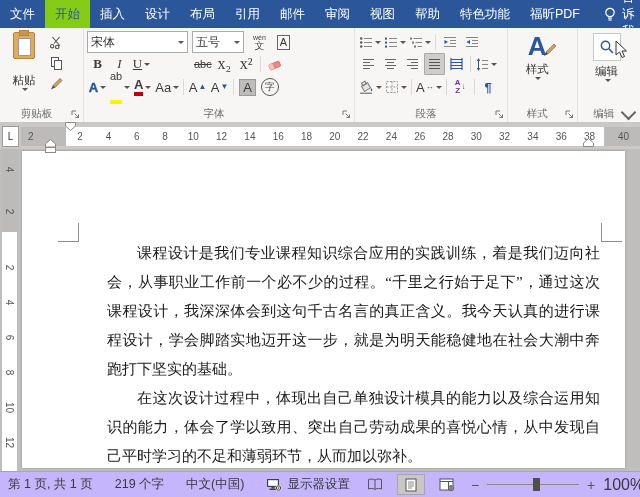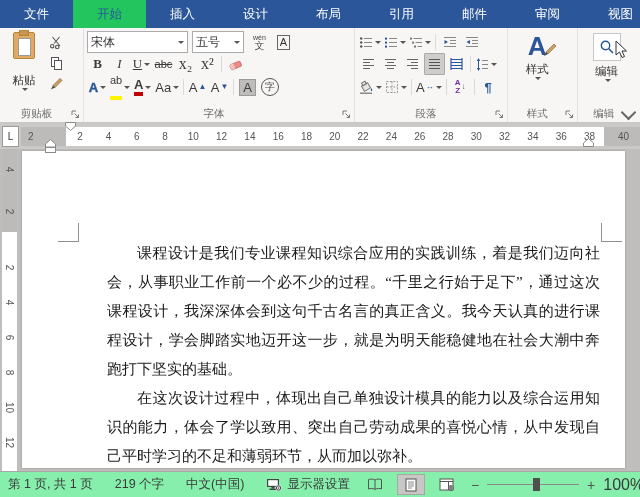--- a/index.html
+++ b/index.html
@@ -1,22 +1,22 @@
 <!DOCTYPE html>
 <html><head>
 <meta charset="utf-8">
 <style>
   html,body{margin:0;padding:0;width:640px;height:497px;overflow:hidden;
     font-family:"Liberation Sans","DejaVu Sans",sans-serif;font-size:12px;color:#444;background:#BFBEBC;}
   .app{position:relative;width:640px;height:497px;}
 
   
   .tabbar{position:absolute;top:0;left:0;right:0;height:28px;background:#2B579A;display:flex;align-items:stretch;color:#fff;}
-  .tab{display:flex;align-items:center;padding:0 24px;font-size:12.5px;white-space:nowrap;cursor:default;}
-  .tab.active{background:#22c55e;color:#2B579A;}
+  .tab{display:flex;align-items:center;padding:0 10px;font-size:12.5px;white-space:nowrap;cursor:default;}
+  .tab.active{background:#84cc16;color:#2B579A;}
   .tabbar .sep{width:1px;background:rgba(255,255,255,.35);margin:7px 2px;}
   .tellme{display:flex;align-items:center;gap:6px;padding:0 10px;font-size:12.5px;}
   .share{margin-left:auto;display:flex;align-items:center;gap:5px;padding:0 16px;font-size:12.5px;}
   .wicon{display:inline-flex;align-items:center;justify-content:center;}
 
   
   .ribbon{position:absolute;top:28px;left:0;right:0;height:94px;background:#F7F6F5;border-bottom:1px solid #C9C7C5;display:flex;}
   .group{position:relative;border-right:1px solid #E4E2E0;padding:3px 3px 16px 3px;}
   .group-label{position:absolute;bottom:1px;left:0;right:10px;text-align:center;font-size:10.5px;color:#6b6b6b;}
   .launcher{position:absolute;bottom:2px;right:2px;width:11px;height:11px;}
@@ -45,24 +45,24 @@
   .combo.name{width:93px;}
   .combo.size{width:44px;margin-left:3px;text-align:center;}
   .glyph{font-size:13px;color:#3b3b3b;}
   .phon{display:flex;flex-direction:column;align-items:center;line-height:1;margin-left:4px;}
   .phon .t{font-size:7px;}
   .phon .b{font-size:10px;}
   .charborder{border:1px solid #666;font-size:11px;padding:0 2px;line-height:13px;margin-left:4px;color:#333;}
   .bold{font-weight:bold;font-family:"Liberation Serif",serif;}
   .ital{font-style:italic;font-family:"Liberation Serif",serif;}
   .und{text-decoration:underline;font-family:"Liberation Serif",serif;}
-  .strik{text-decoration:line-through;font-size:11px;}
+  .strik{text-decoration:line-through;font-size:11px;margin-left:40px;}
   .subsup{font-size:16px;font-family:"Liberation Serif",serif;}
   .fx{color:#2B579A;-webkit-text-stroke:.4px #2B579A;font-weight:bold;}
-  .hl{line-height:1;border-bottom:4px solid #FFF400;font-size:11px;padding-bottom:10px;}
+  .hl{line-height:1;border-bottom:4px solid #FFF400;font-size:11px;padding-bottom:18px;}
   .fcolor{line-height:1;border-bottom:4px solid #C00000;font-weight:bold;padding-bottom:1px;}
   .shadeA{background:#BFBDBB;padding:0 3px;border:1px solid #9a9a9a;}
   .circ{width:16px;height:16px;border:1px solid #555;border-radius:50%;display:inline-flex;align-items:center;justify-content:center;font-size:10px;}
   .caret{font-size:8px;color:#2B579A;margin-left:1px;line-height:1;}
 
   
   .pargrp{width:150px;}
   .stylesgrp{width:64px;}
   .editgrp{width:58px;border-right:none;}
   .bigbtn{display:flex;flex-direction:column;align-items:center;width:52px;padding-top:2px;}
@@ -92,21 +92,21 @@
   .vnums{display:flex;flex-direction:column;align-items:center;padding-top:18px;}
   .vnums span{height:35px;display:flex;align-items:center;justify-content:center;transform:rotate(90deg);}
   .page{position:absolute;top:2px;left:22px;width:603px;height:317px;background:#fff;box-shadow:0 0 2px rgba(0,0,0,.25);}
   .cropTL{position:absolute;left:36px;top:72px;width:20px;height:18px;border-right:1px solid #8f8f8f;border-bottom:1px solid #8f8f8f;}
   .cropTR{position:absolute;right:3px;top:72px;width:20px;height:18px;border-left:1px solid #8f8f8f;border-bottom:1px solid #8f8f8f;}
   .textbody{position:absolute;left:56px;right:25px;top:88px;margin-left:29px;}
   .para{margin:0;text-indent:2em;font-size:15px;line-height:29px;text-align:justify;color:#1a1a1a;
     font-family:"Liberation Serif","DejaVu Serif",serif;}
 
   
-  .status{position:absolute;bottom:0;left:0;right:0;height:25px;background:#86efac;border-top:1px solid #A9A7A5;
+  .status{position:absolute;bottom:0;left:0;right:0;height:25px;background:#c4b5fd;border-top:1px solid #A9A7A5;
     display:flex;align-items:center;padding:0 8px;gap:0;font-size:12.5px;color:#3a3a3a;}
   .sitem{padding:0 11px;display:flex;align-items:center;gap:5px;white-space:nowrap;}
   .sitem.first{padding-left:0;}
   .viewbtns{margin-left:auto;display:flex;align-items:center;gap:8px;}
   .viewbtn{width:26px;height:19px;display:flex;align-items:center;justify-content:center;border:1px solid transparent;}
   .viewbtn.sel{background:#C9C7C5;border-color:#A9A7A5;}
   .zoomer{display:flex;align-items:center;gap:8px;margin-left:10px;padding-right:2px;}
   .zsign{font-size:14px;color:#555;}
   .ztrack{position:relative;width:92px;height:1px;background:#8a8a8a;}
   .zthumb{position:absolute;left:46px;top:-6px;width:7px;height:13px;background:#4f4f4f;}

